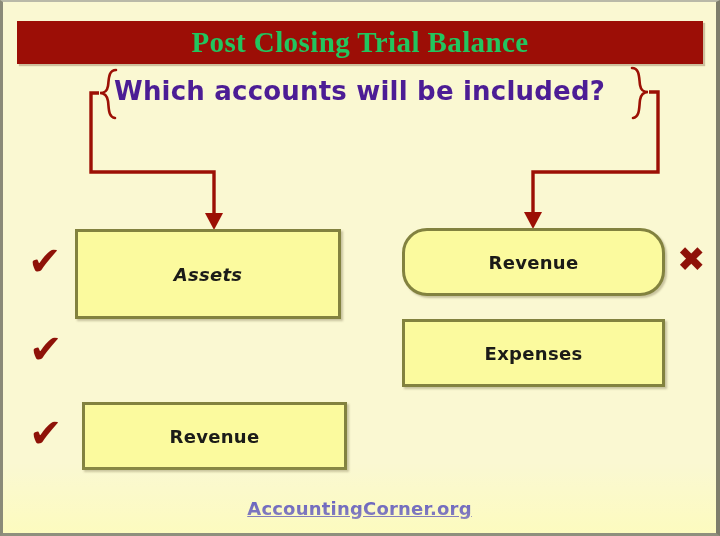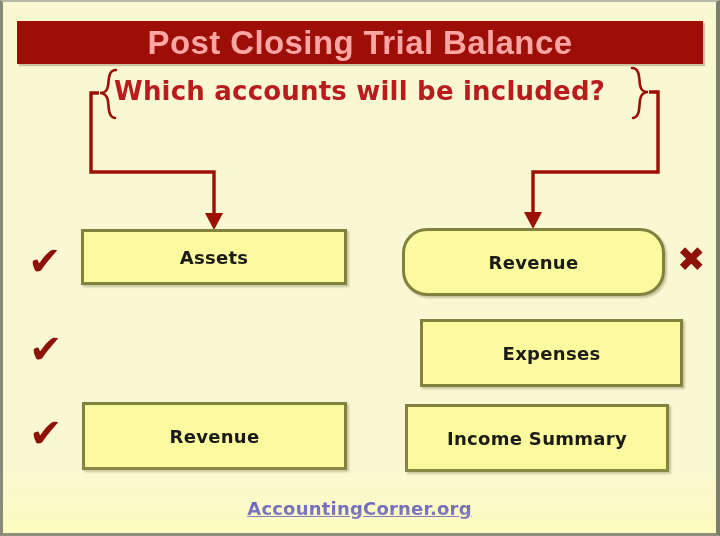--- a/index.html
+++ b/index.html
@@ -36,38 +36,38 @@
     top: 19px;
     width: 686px;
     height: 43px;
     background: #9c0e06;
     box-shadow: 2px 2px 1px rgba(120,90,60,0.35);
     display: flex;
     align-items: center;
     justify-content: center;
   }
   #title-text {
-    color: #fca5a5;
-    font-size: 33px;
+    color: #22c55e;
+    font-size: 29px;
     font-weight: bold;
     letter-spacing: 0.4px;
-    font-family: Liberation Sans, sans-serif;
+    font-family: Liberation Serif, serif;
     white-space: nowrap;
   }
 
   
   #subtitle {
     position: absolute;
     left: 0;
     right: 0;
     top: 74px;
     text-align: center;
     font-size: 26px;
     font-weight: bold;
-    color: #b91c1c;
+    color: #4c1d95;
     letter-spacing: 0.2px;
     font-family: "DejaVu Sans", sans-serif;
   }
 
   
   #connectors {
     position: absolute;
     left: 0;
     top: 0;
     width: 720px;
@@ -89,26 +89,26 @@
   .acct-box span {
     font-size: 18px;
     font-weight: bold;
     color: #1b1b18;
     letter-spacing: 0.3px;
     font-family: "DejaVu Sans", sans-serif;
     white-space: nowrap;
   }
 
   
-  #box-assets      { left: 78px;  top: 227px; width: 266px; height: 56px; }
+  #box-assets      { left: 72px;  top: 227px; width: 266px; height: 90px; font-style: italic; }
   #box-liabilities { left: 79px;  top: 315px; width: 265px; height: 68px; }
   #box-equity      { left: 79px;  top: 400px; width: 265px; height: 68px; }
   
   #box-revenue        { left: 399px; top: 226px; width: 263px; height: 68px; border-radius: 25px; }
-  #box-expenses       { left: 399px; top: 317px; width: 263px; height: 68px; margin-left: 18px; }
+  #box-expenses       { left: 399px; top: 317px; width: 263px; height: 68px; }
   #box-income-summary { left: 402px; top: 402px; width: 264px; height: 68px; }
 
   
   .mark {
     position: absolute;
     color: #8e1208;
     font-weight: bold;
     line-height: 1;
     font-family: "DejaVu Sans", sans-serif;
     user-select: none;
@@ -174,23 +174,20 @@
   <div class="acct-box" id="box-equity">
     <span>Revenue</span>
   </div>
 
   <div class="acct-box" id="box-revenue">
     <span>Revenue</span>
   </div>
   <div class="acct-box" id="box-expenses">
     <span>Expenses</span>
   </div>
-  <div class="acct-box" id="box-income-summary">
-    <span>Income Summary</span>
-  </div>
 
   <div class="mark check-mark" id="check-1">✔</div>
   <div class="mark check-mark" id="check-2">✔</div>
   <div class="mark check-mark" id="check-3">✔</div>
 
   <div class="mark" id="x-mark">✖</div>
 
   <div id="footer-link">
     <a href="#">AccountingCorner.org</a>
   </div>

